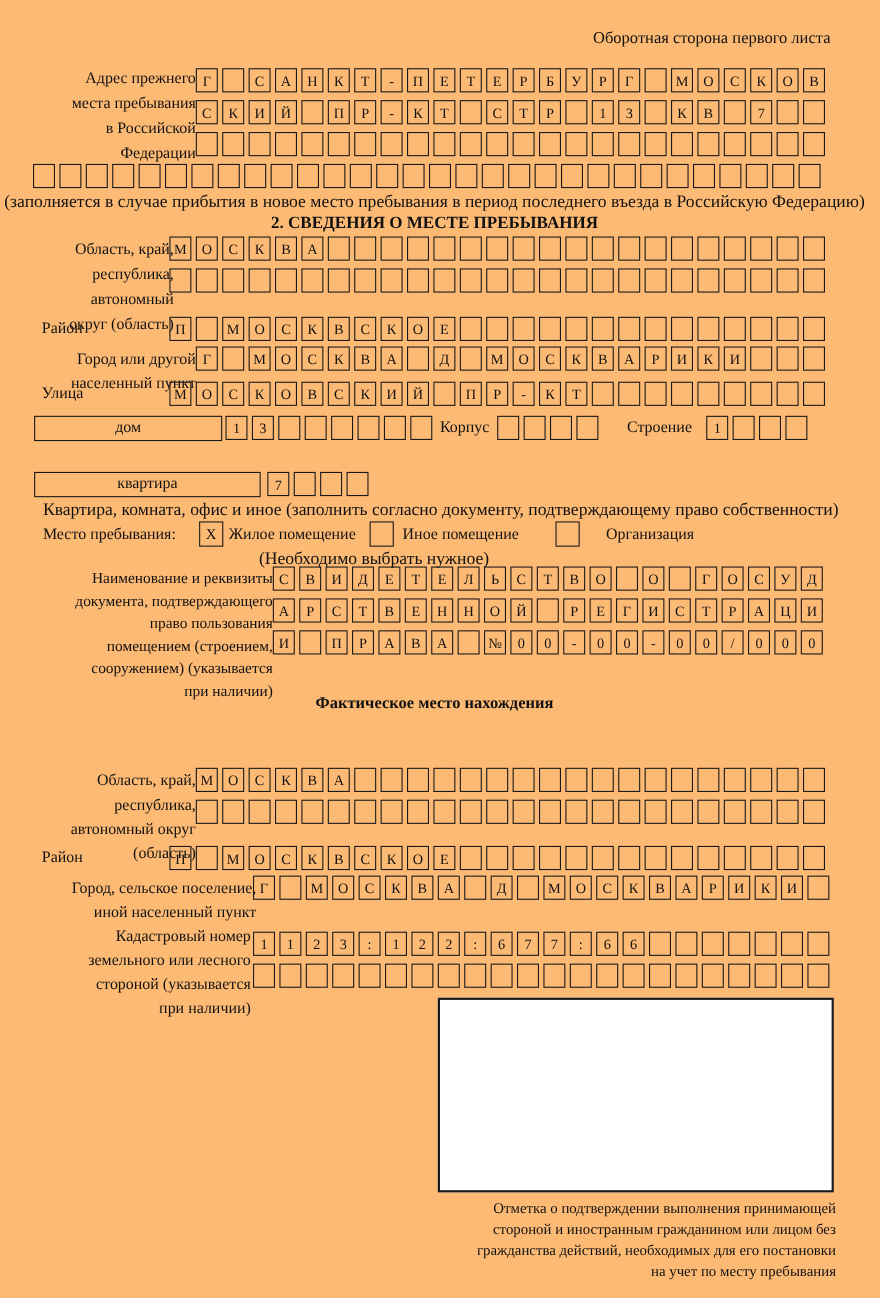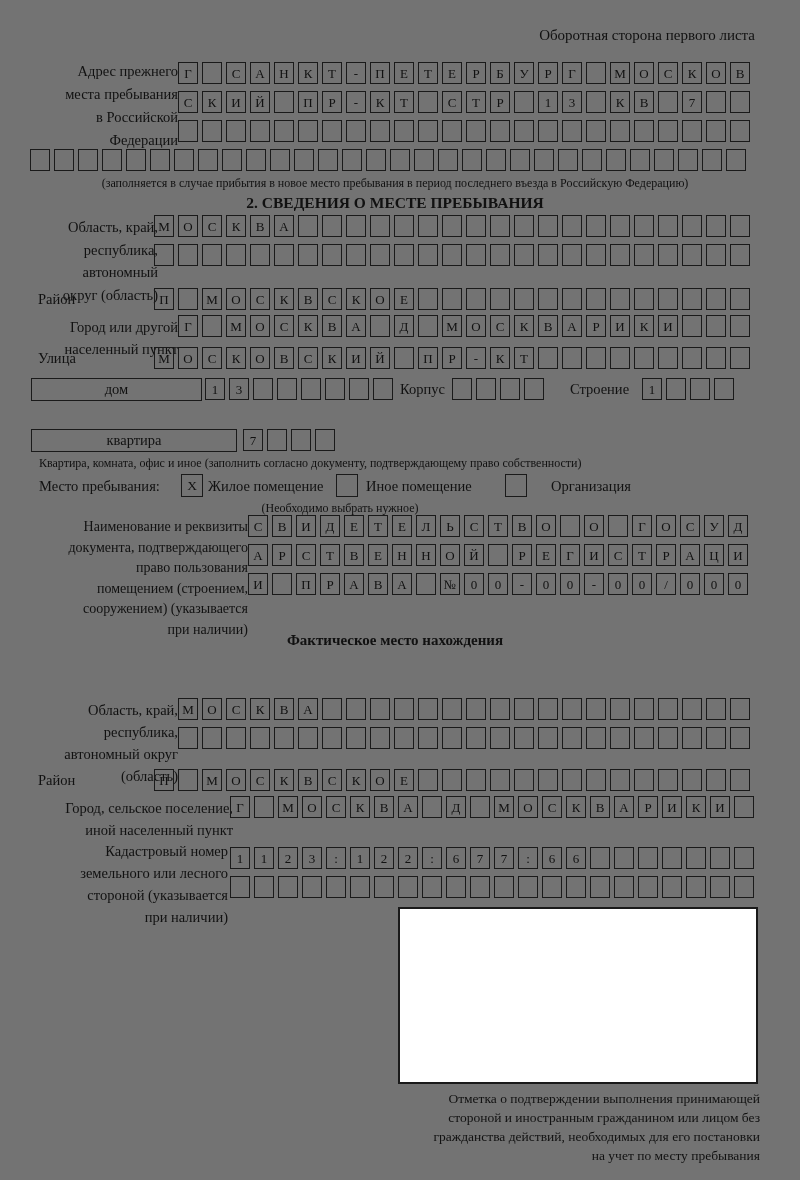--- a/index.html
+++ b/index.html
@@ -1,22 +1,22 @@
 <!DOCTYPE html>
 <html><head>
 <meta charset="utf-8">
 <style>
   html,body{margin:0;padding:0;background:#ffffff;}
   .page{
-    position:relative;width:800px;height:1180px;background:#737373;overflow:hidden;
+    position:relative;width:800px;height:1180px;background:#fdba74;overflow:hidden;
     font-family:"Liberation Serif","DejaVu Serif",serif;color:#111;
   }
   .abs{position:absolute;}
   .label{font-size:14.5px;line-height:23px;white-space:pre-line;text-align:right;}
-  .note{font-size:12px;line-height:17px;white-space:pre-line;}
+  .note{font-size:16px;line-height:17px;white-space:pre-line;}
   .center{text-align:center;}
   .title{font-size:15.5px;font-weight:bold;text-align:center;width:790px;left:0;}
   .sidecap{font-size:15px;width:755px;text-align:right;left:0;}
   .cellrow{display:flex;}
   .cell{
     width:20px;height:22px;margin-right:4px;box-sizing:border-box;flex:0 0 20px;
     border:1.5px solid #1a1a1a;display:flex;align-items:center;justify-content:center;
     font-size:13px;line-height:1;
   }
   .widebox{

